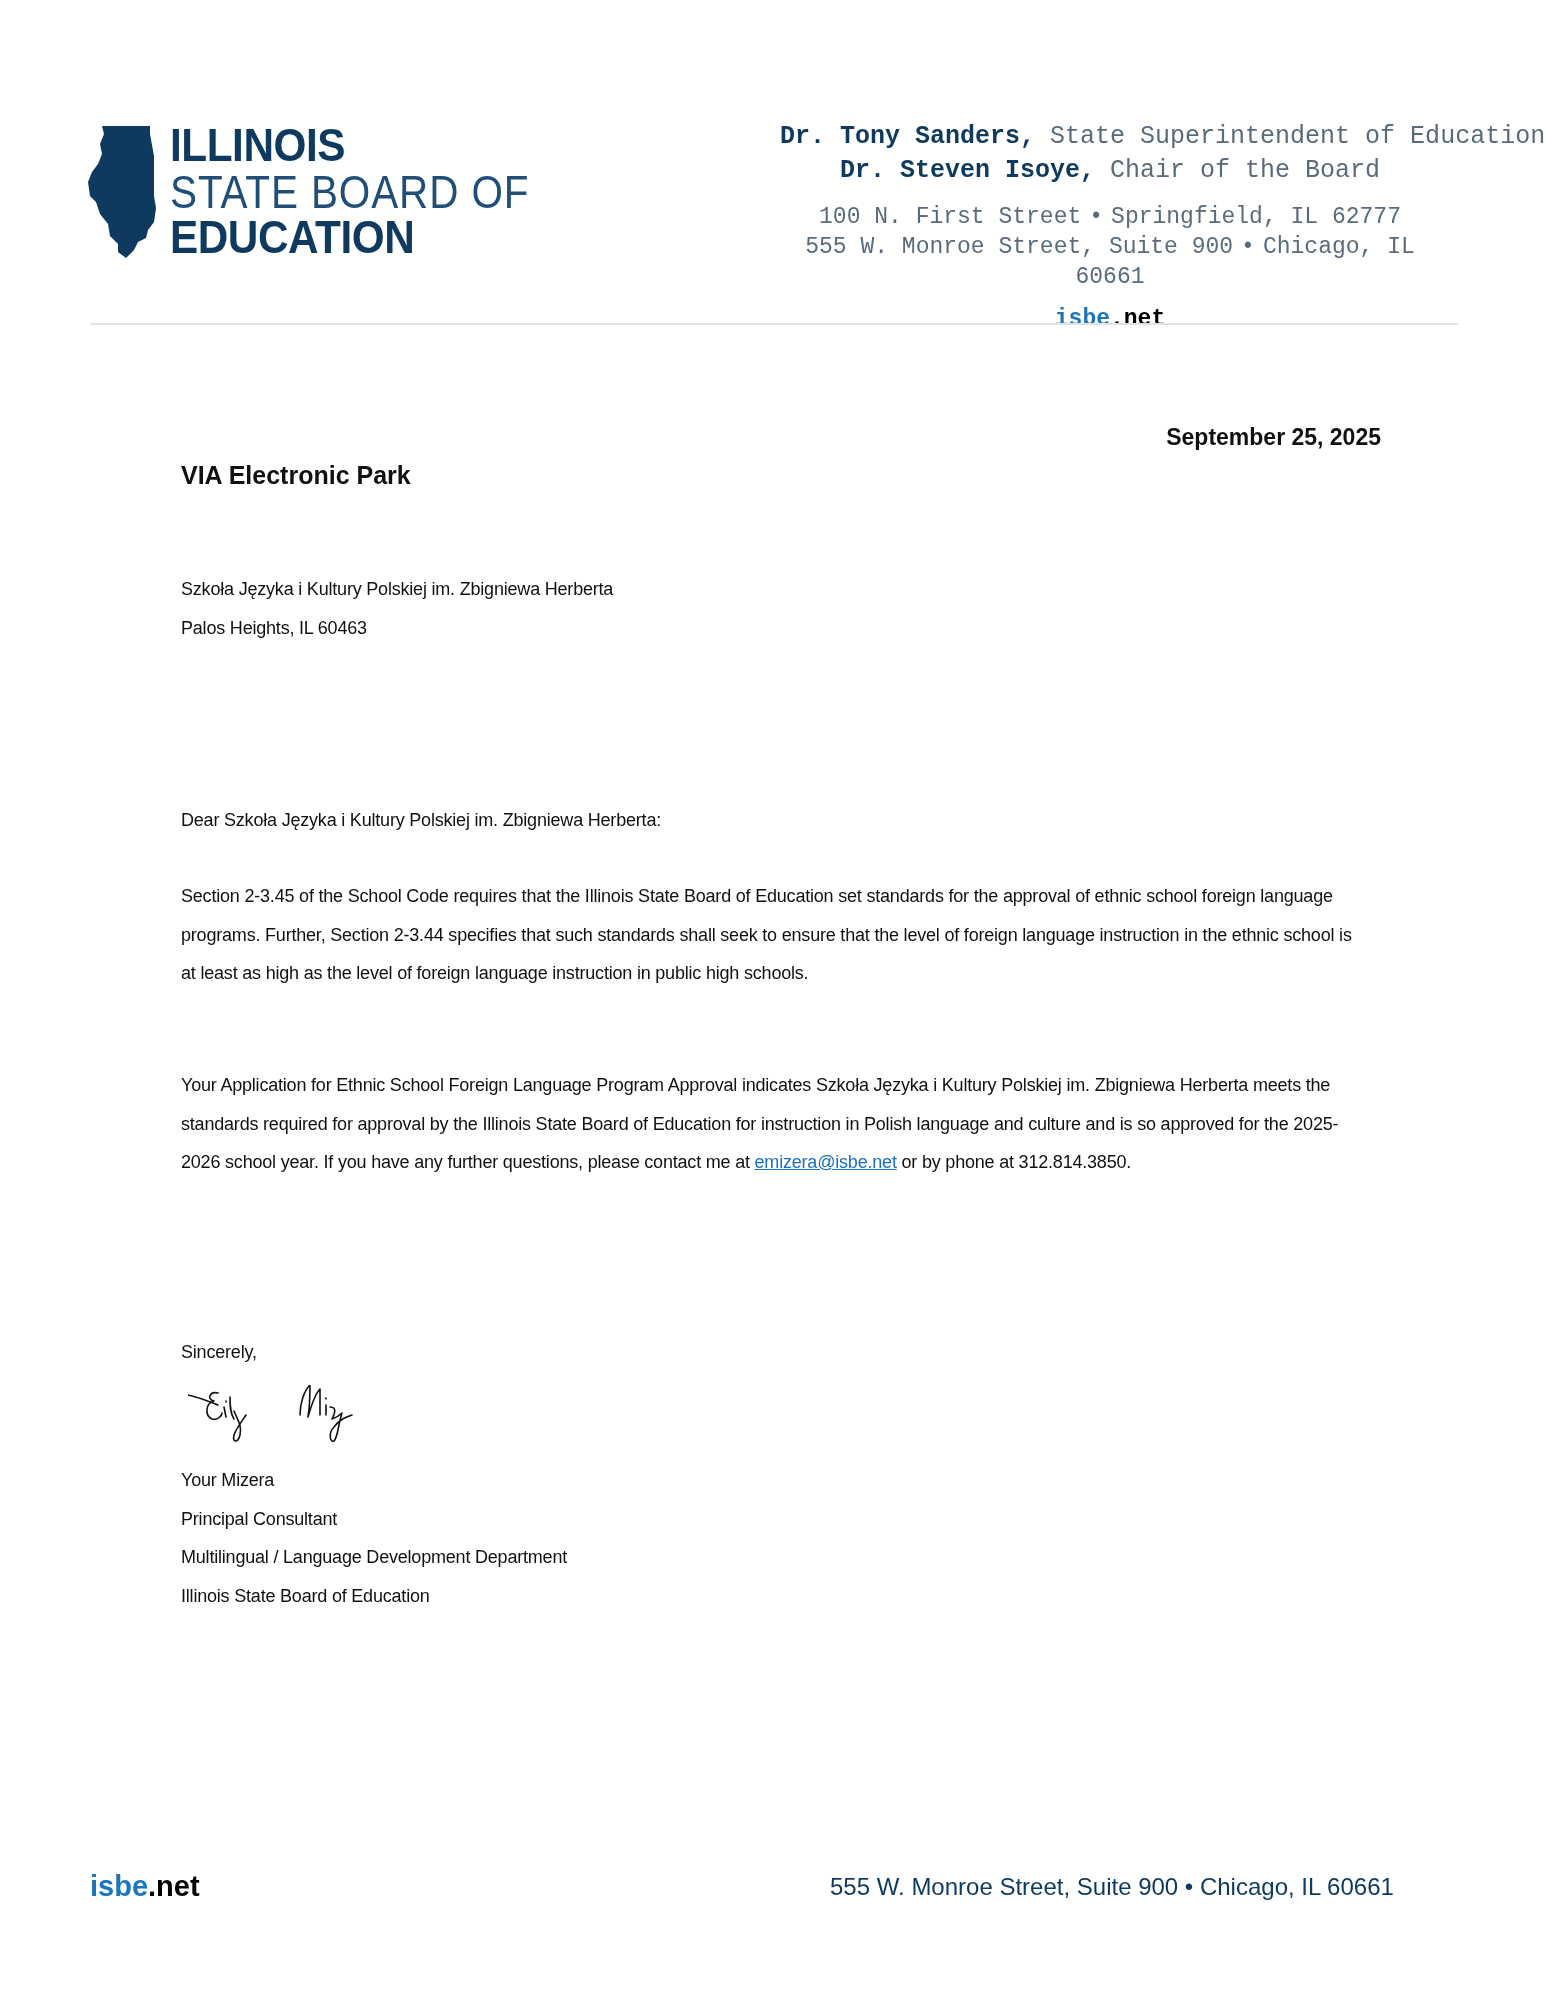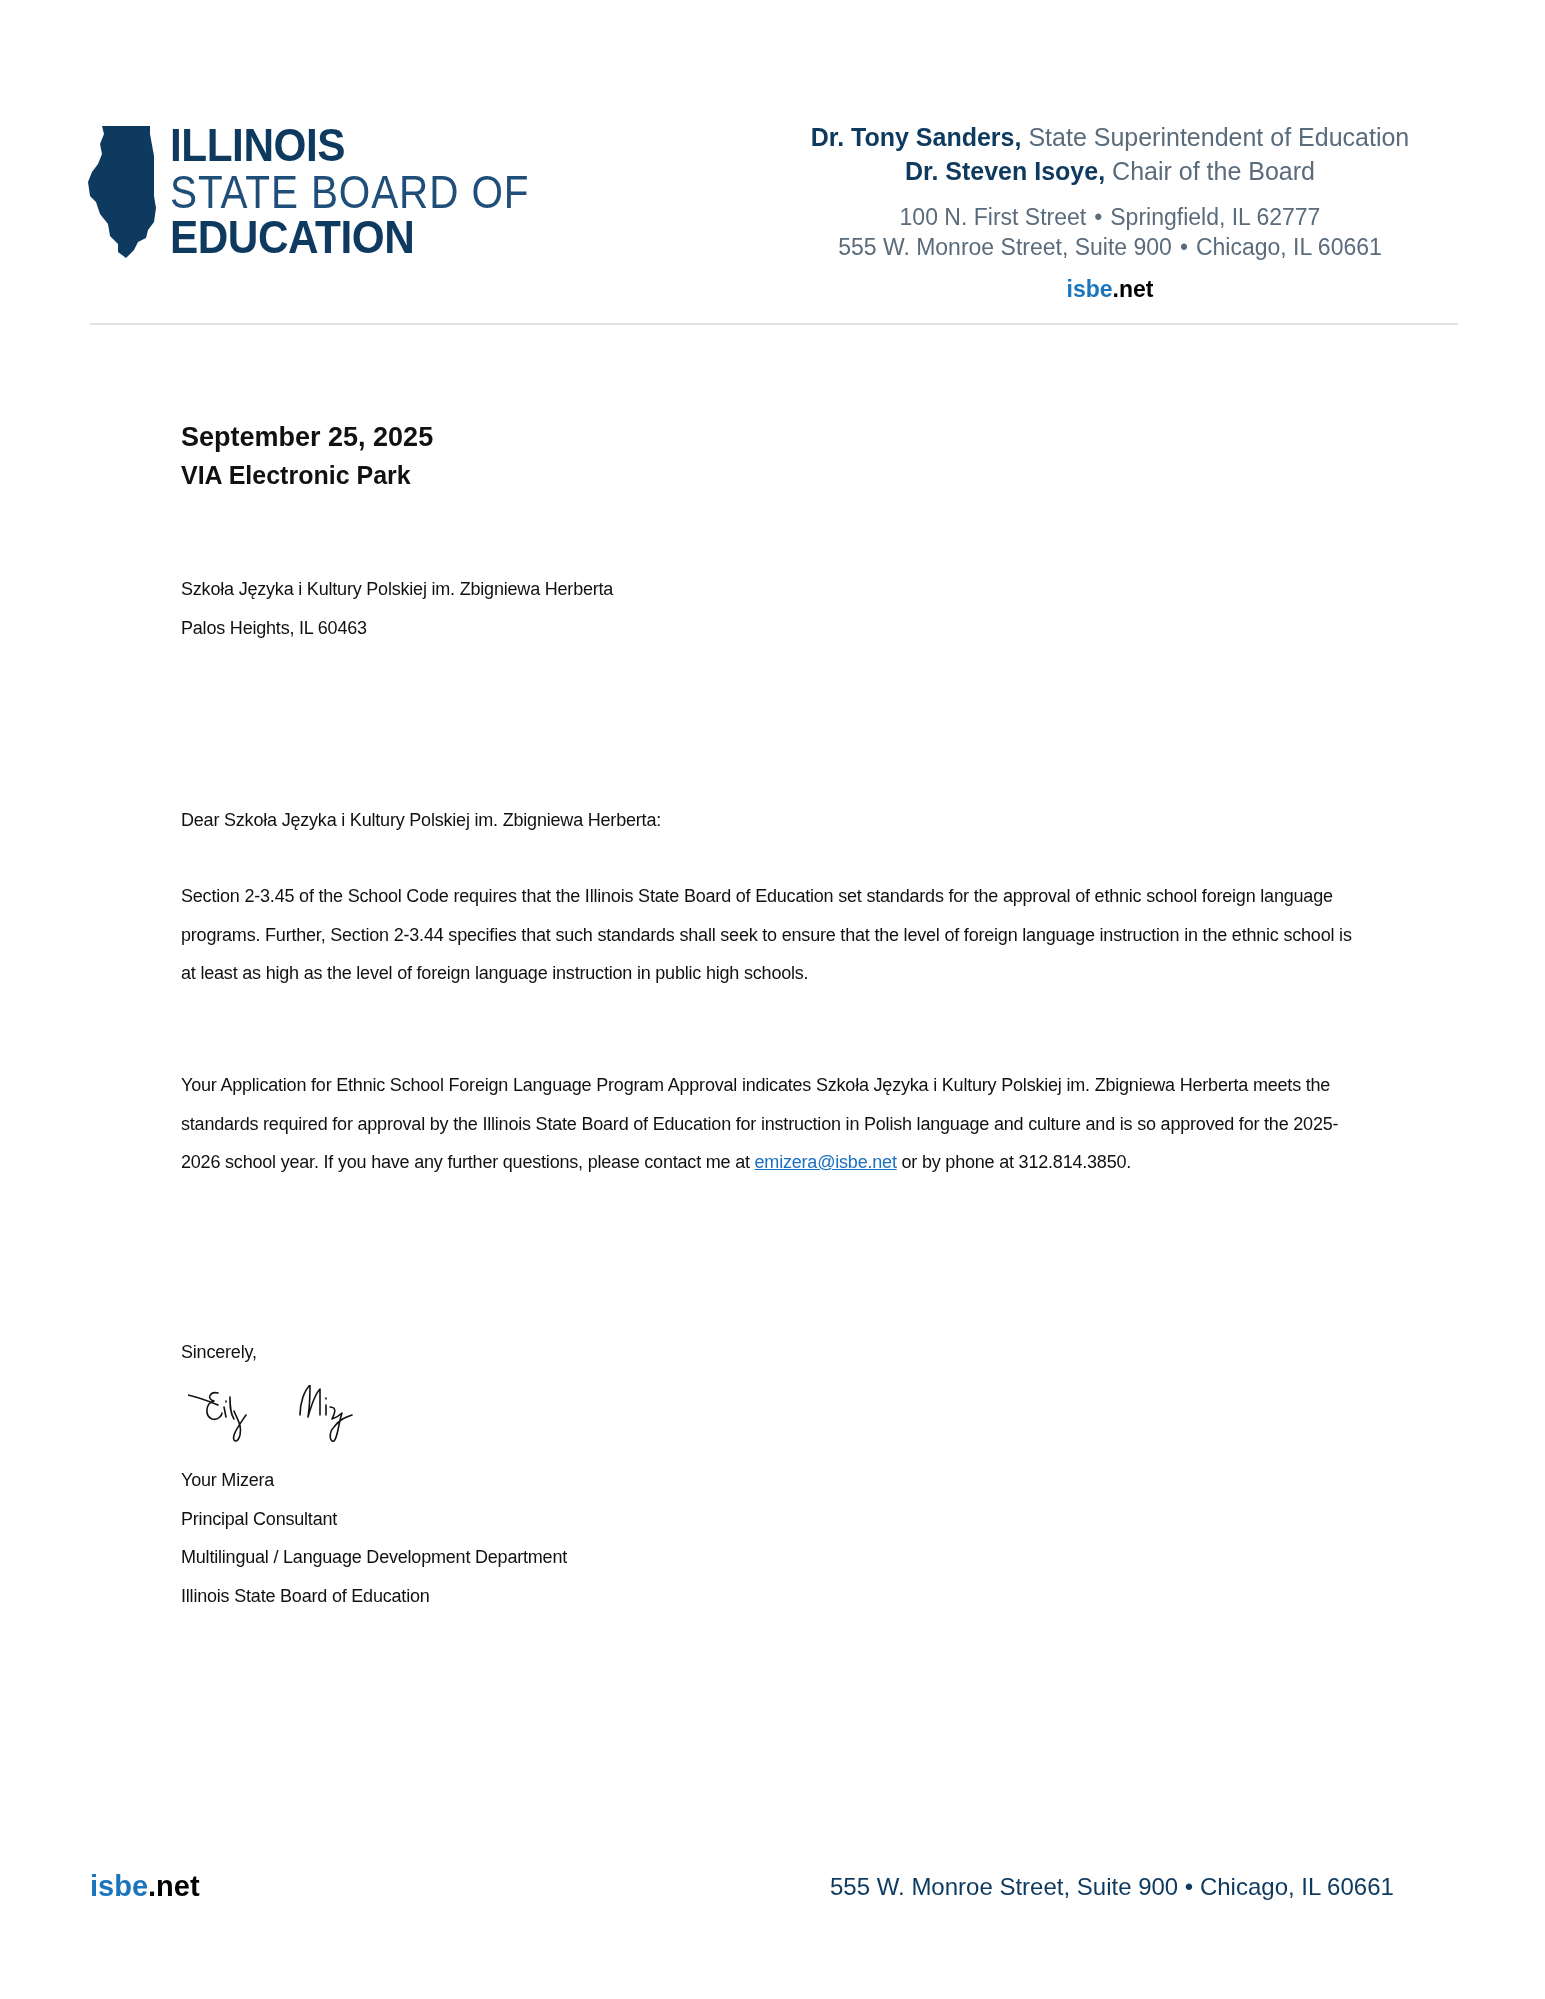--- a/index.html
+++ b/index.html
@@ -15,35 +15,35 @@
     .logo svg.state { position: absolute; left: 0; top: 4px; }
     .logo .l1, .logo .l2, .logo .l3 {
       position: absolute; left: 82px; color: #0e3a5f; white-space: nowrap;
       font-family: "Liberation Sans", sans-serif; line-height: 1;
     }
     .logo .l1 { top: 0px; font-size: 46px; font-weight: 700; letter-spacing: -0.5px; transform: scaleX(0.92); transform-origin: left; }
     .logo .l2 { top: 47px; font-size: 46px; font-weight: 400; letter-spacing: 1px; color: #1f4e79; transform: scaleX(0.88); transform-origin: left; -webkit-text-stroke: 0; font-weight: 300; }
     .logo .l3 { top: 92px; font-size: 46px; font-weight: 700; letter-spacing: -0.5px; transform: scaleX(0.92); transform-origin: left; }
 
     
-    .hdr { left: 780px; top: 120px; width: 660px; text-align: center; color: #5a6b7b; font-family: Liberation Sans, sans-serif; }
+    .hdr { left: 780px; top: 120px; width: 660px; text-align: center; color: #5a6b7b; font-family: Liberation Mono, monospace; }
     .hdr .row { font-size: 25px; line-height: 34px; white-space: nowrap; }
     .hdr .name { color: #0e3a5f; font-weight: 700; }
     .hdr .addr { font-size: 23px; line-height: 30px; color: #5a6b7b; }
     .hdr .gap { height: 14px; }
     .hdr .site { margin-top: 14px; font-size: 23px; font-weight: 700; }
     .blue { color: #1b75bc; }
     .navy { color: #000000; }
     .bullet { padding: 0 8px; }
 
     .rule { left: 90px; top: 323px; width: 1368px; height: 2px; background: #e2e2e2; }
 
     
     .body { left: 181px; width: 1200px; color: #111; font-family: "Liberation Sans", sans-serif; }
-    .date { top: 418px; font-size: 27px; font-weight: 700; line-height: 38px; }
+    .date { top: 418px; font-size: 23px; font-weight: 700; line-height: 38px; text-align: right; }
     .via { top: 457px; font-size: 25px; font-weight: 700; line-height: 36px; }
     .para { font-size: 18px; line-height: 38.5px; letter-spacing: -0.2px; }
     .addr1 { top: 570px; }
     .salut { top: 801px; }
     .p1 { top: 877px; width: 1180px; }
     .p2 { top: 1066px; width: 1180px; }
     .sinc { top: 1333px; }
     .sig-block { top: 1461px; }
     .link { color: #1b6fc2; text-decoration: underline; }
 

